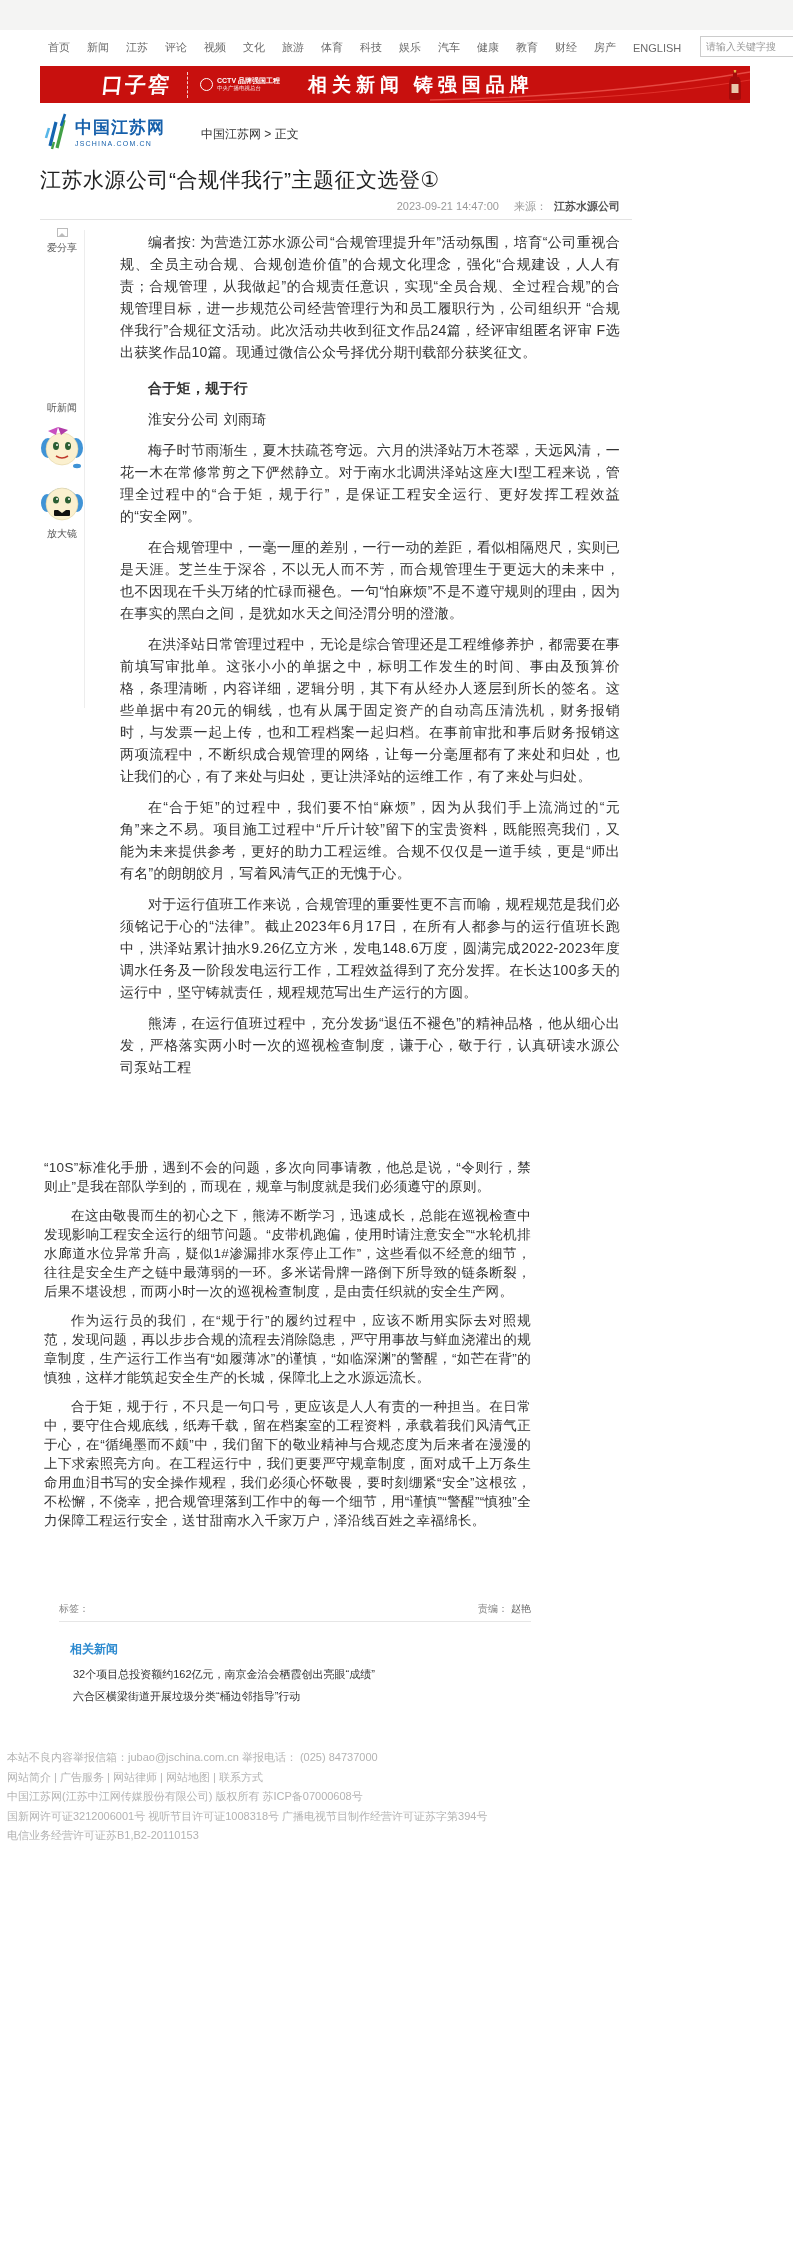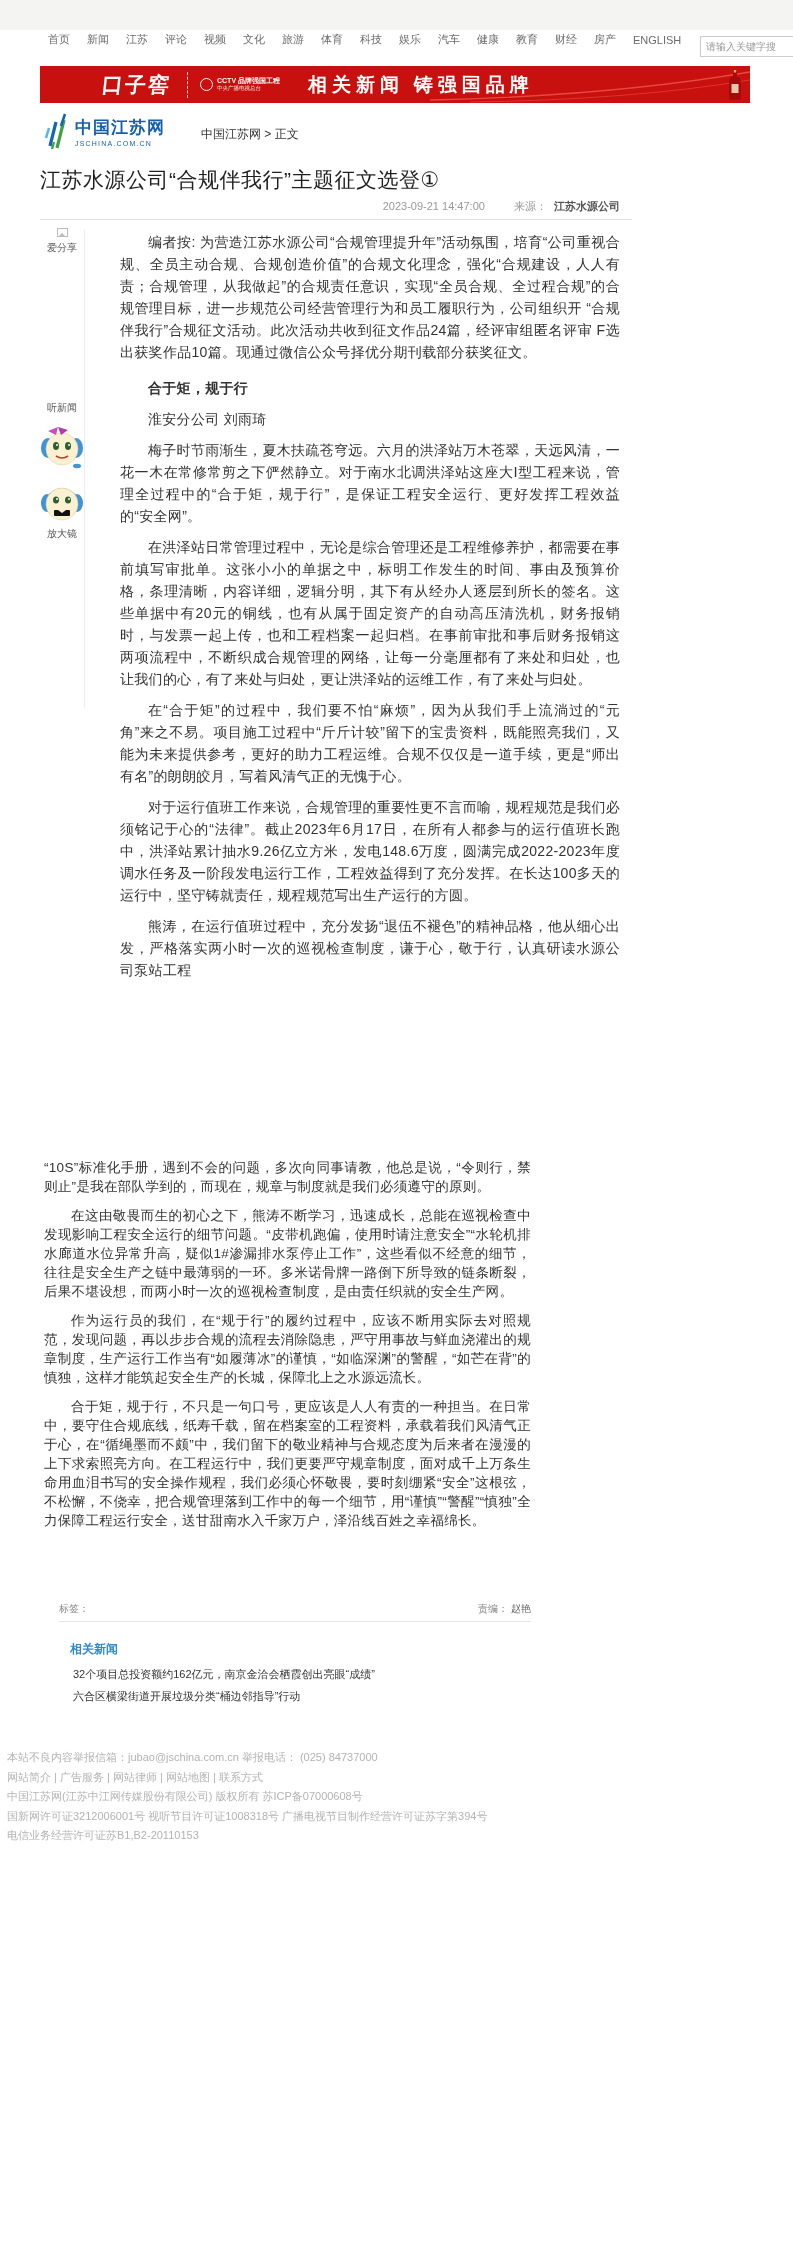--- a/index.html
+++ b/index.html
@@ -2,21 +2,21 @@
 <html><head>
 <meta charset="utf-8">
 <style>
   * { margin:0; padding:0; box-sizing:border-box; }
   html,body { background:#fff; }
   body { font-family:"Liberation Sans","DejaVu Sans",sans-serif; }
   .page { position:relative; width:793px; height:2246px; background:#ffffff; overflow:hidden; margin:0 auto; }
   .topstrip { position:absolute; top:0; left:0; width:793px; height:30px; background:#f4f4f3; }
 
   
-  .navbar { position:absolute; top:32px; left:48px; display:flex; gap:17px; font-size:11px; color:#6b6b6b; align-items:center; }
+  .navbar { position:absolute; top:40px; left:48px; display:flex; gap:17px; font-size:11px; color:#6b6b6b; align-items:center; }
   .nav-item { cursor:pointer; white-space:nowrap; }
   .search-input { position:absolute; top:36px; left:700px; width:110px; height:21px; border:1px solid #ccc; font-size:10px; padding:2px 5px; color:#555; background:#fff; }
   .search-input::placeholder { color:#999; }
 
   
   .banner { position:absolute; top:66px; left:40px; width:710px; height:37px; background:#c8100e; display:flex; align-items:center; overflow:hidden; }
   .banner .swoosh { position:absolute; right:0; top:0; width:320px; height:37px; pointer-events:none; }
   .brand { color:#fff; font-weight:bold; font-size:21px; margin-left:62px; transform:skewX(-6deg); letter-spacing:2px; font-family:"Liberation Serif","DejaVu Serif",serif; }
   .badge-divider { width:0; height:26px; border-left:1px dashed rgba(255,255,255,.8); margin:0 12px 0 16px; }
   .cctv-badge { display:flex; align-items:center; color:#fff; }
@@ -31,21 +31,21 @@
   .siteheader { position:absolute; top:112px; left:42px; display:flex; align-items:center; }
   .logoicon { flex:0 0 auto; }
   .logotext { margin-left:6px; }
   .logo-title { color:#1660ab; font-size:17px; font-weight:bold; letter-spacing:1px; }
   .logo-sub { color:#1660ab; font-size:7px; letter-spacing:1.2px; margin-top:1px; }
   .breadcrumb { margin-left:36px; font-size:12px; color:#333; margin-top:6px; }
 
   
   .article-title { position:absolute; top:166px; left:40px; width:640px; font-size:21px; font-weight:normal; color:#1f1f1f; letter-spacing:.5px; }
   .meta { position:absolute; top:199px; left:40px; width:580px; text-align:right; font-size:11px; color:#999; }
-  .meta .src-label { margin-left:26px; }
+  .meta .src-label { margin-left:12px; }
   .meta .src-value { color:#555; font-weight:bold; margin-left:4px; }
   .title-divider { position:absolute; top:219px; left:40px; width:592px; border-bottom:1px solid #e3e3e3; }
 
   
   .sidetools { position:absolute; top:228px; left:38px; width:48px; text-align:center; font-size:10px; color:#555; }
   .share-icon { display:inline-block; width:11px; height:9px; border:1px solid #bbb; position:relative; margin-bottom:2px; }
   .share-icon:after { content:""; position:absolute; left:1px; top:4px; width:0; height:0; border-left:3px solid transparent; border-right:3px solid transparent; border-bottom:3px solid #bbb; }
   .share-label { display:block; }
   .listen-label { display:block; margin-top:146px; }
   .mascot { display:block; margin:6px auto 0 auto; }
@@ -185,20 +185,21 @@
   <div class="side-divider"></div>
 
   <div class="body-top">
     <div>
         <p>编者按: 为营造江苏水源公司“合规管理提升年”活动氛围，培育“公司重视合规、全员主动合规、合规创造价值”的合规文化理念，强化“合规建设，人人有责；合规管理，从我做起”的合规责任意识，实现“全员合规、全过程合规”的合规管理目标，进一步规范公司经营管理行为和员工履职行为，公司组织开 “合规伴我行”合规征文活动。此次活动共收到征文作品24篇，经评审组匿名评审 F选出获奖作品10篇。现通过微信公众号择优分期刊载部分获奖征文。</p>
       </div>
     <p class="article-subtitle">合于矩，规于行</p>
     <p class="article-author">淮安分公司 刘雨琦</p>
     <div>
         <p>梅子时节雨渐生，夏木扶疏苍穹远。六月的洪泽站万木苍翠，天远风清，一花一木在常修常剪之下俨然静立。对于南水北调洪泽站这座大Ⅰ型工程来说，管理全过程中的“合于矩，规于行”，是保证工程安全运行、更好发挥工程效益的“安全网”。</p>
+        <p>在合规管理中，一毫一厘的差别，一行一动的差距，看似相隔咫尺，实则已是天涯。芝兰生于深谷，不以无人而不芳，而合规管理生于更远大的未来中，也不因现在千头万绪的忙碌而褪色。一句“怕麻烦”不是不遵守规则的理由，因为在事实的黑白之间，是犹如水天之间泾渭分明的澄澈。</p>
         <p>在洪泽站日常管理过程中，无论是综合管理还是工程维修养护，都需要在事前填写审批单。这张小小的单据之中，标明工作发生的时间、事由及预算价格，条理清晰，内容详细，逻辑分明，其下有从经办人逐层到所长的签名。这些单据中有20元的铜线，也有从属于固定资产的自动高压清洗机，财务报销时，与发票一起上传，也和工程档案一起归档。在事前审批和事后财务报销这两项流程中，不断织成合规管理的网络，让每一分毫厘都有了来处和归处，也让我们的心，有了来处与归处，更让洪泽站的运维工作，有了来处与归处。</p>
         <p>在“合于矩”的过程中，我们要不怕“麻烦”，因为从我们手上流淌过的“元角”来之不易。项目施工过程中“斤斤计较”留下的宝贵资料，既能照亮我们，又能为未来提供参考，更好的助力工程运维。合规不仅仅是一道手续，更是“师出有名”的朗朗皎月，写着风清气正的无愧于心。</p>
         <p>对于运行值班工作来说，合规管理的重要性更不言而喻，规程规范是我们必须铭记于心的“法律”。截止2023年6月17日，在所有人都参与的运行值班长跑中，洪泽站累计抽水9.26亿立方米，发电148.6万度，圆满完成2022-2023年度调水任务及一阶段发电运行工作，工程效益得到了充分发挥。在长达100多天的运行中，坚守铸就责任，规程规范写出生产运行的方圆。</p>
         <p>熊涛，在运行值班过程中，充分发扬“退伍不褪色”的精神品格，他从细心出发，严格落实两小时一次的巡视检查制度，谦于心，敬于行，认真研读水源公司泵站工程</p>
       </div>
   </div>
 
   <div class="body-bottom">
       <p>“10S”标准化手册，遇到不会的问题，多次向同事请教，他总是说，“令则行，禁则止”是我在部队学到的，而现在，规章与制度就是我们必须遵守的原则。</p>
       <p>在这由敬畏而生的初心之下，熊涛不断学习，迅速成长，总能在巡视检查中发现影响工程安全运行的细节问题。“皮带机跑偏，使用时请注意安全”“水轮机排水廊道水位异常升高，疑似1#渗漏排水泵停止工作”，这些看似不经意的细节，往往是安全生产之链中最薄弱的一环。多米诺骨牌一路倒下所导致的链条断裂，后果不堪设想，而两小时一次的巡视检查制度，是由责任织就的安全生产网。</p>

